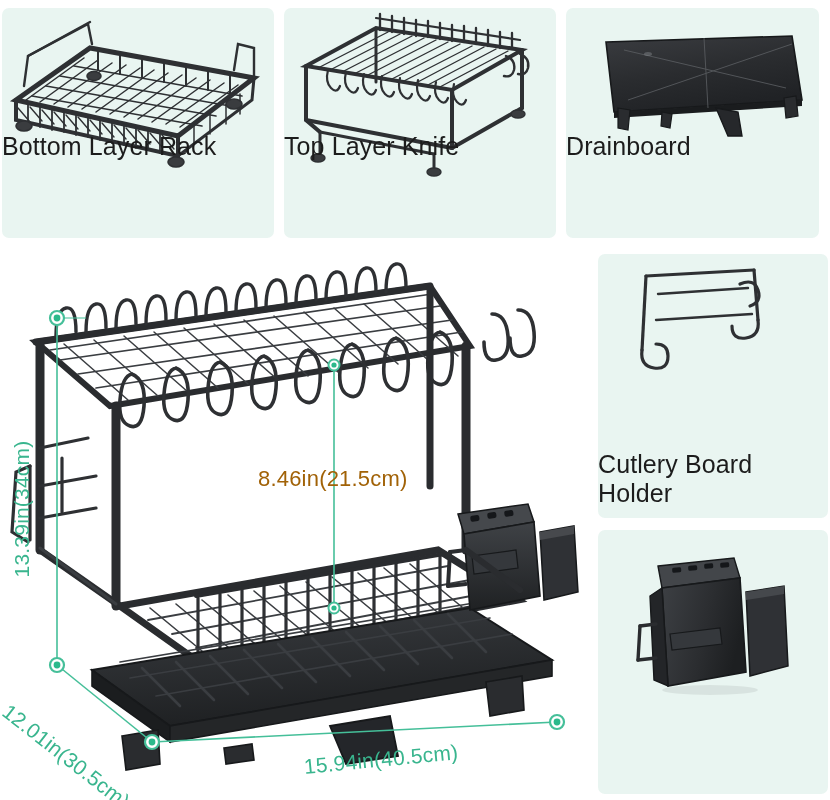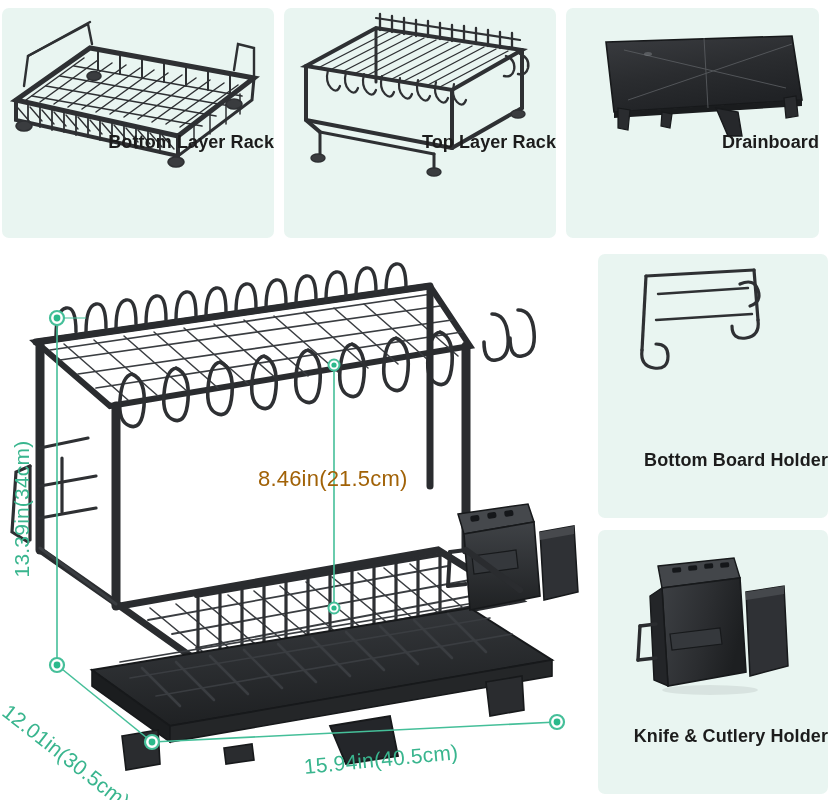--- a/index.html
+++ b/index.html
@@ -26,26 +26,26 @@
   .panel {
     position: absolute;
     background: #e9f5f1;
     border-radius: 7px;
     box-sizing: border-box;
   }
   .panel-label {
     position: absolute;
     left: 0;
     right: 0;
-    text-align: right;
-    font-size: 18px;
+    text-align: left;
+    font-size: 25px;
     line-height: 1.14;
     color: #1c1c1c;
     letter-spacing: 0.1px;
-    font-weight: 700;
+    font-weight: 400;
   }
 
   #panel-bottom-rack { left: 2px;   top: 8px;  width: 272px; height: 230px; }
   #panel-top-rack    { left: 284px; top: 8px;  width: 272px; height: 230px; }
   #panel-drainboard  { left: 566px; top: 8px;  width: 253px; height: 230px; }
 
   #panel-cutting     { left: 598px; top: 254px; width: 230px; height: 264px; }
   #panel-knife       { left: 598px; top: 530px; width: 230px; height: 264px; }
 
   .panel .art {
@@ -265,21 +265,21 @@
         <path d="M150 146 L150 160" stroke-width="3"></path>
         <path d="M92 74 L92 20" stroke-width="2"></path>
 
         <g fill="#3a3c3f" stroke-width="1.4">
           <ellipse cx="34" cy="150" rx="7" ry="4"></ellipse>
           <ellipse cx="150" cy="164" rx="7" ry="4"></ellipse>
           <ellipse cx="234" cy="106" rx="7" ry="4"></ellipse>
         </g>
       </g>
     </svg>
-    <div class="panel-label" style="top: 124px;">Top Layer Rack</div>
+    <div class="panel-label" style="top: 124px;">Top Layer Knife</div>
   </div>
 
   <div class="panel" id="panel-drainboard">
     <svg class="art" viewBox="0 0 262 175" width="262" height="175">
       <defs>
         <linearGradient id="boardGrad" x1="0" y1="0" x2="0.4" y2="1">
           <stop offset="0%" stop-color="#3a3c40"></stop>
           <stop offset="55%" stop-color="#2a2c2f"></stop>
           <stop offset="100%" stop-color="#202225"></stop>
         </linearGradient>
@@ -321,21 +321,21 @@
         <path d="M156 16 L160 66"></path>
 
         <path d="M160 66 q2 16 -12 18 q-14 2 -14 -12"></path>
 
         <path d="M142 30 q14 -6 18 6 q4 12 -8 16"></path>
 
         <path d="M60 40 L150 34" stroke-width="2.4"></path>
         <path d="M58 66 L154 60" stroke-width="2.4"></path>
       </g>
     </svg>
-    <div class="panel-label" style="top: 196px;">Bottom Board Holder</div>
+    <div class="panel-label" style="top: 196px;">Cutlery Board Holder</div>
   </div>
 
   <div class="panel" id="panel-knife">
     <svg class="art" viewBox="0 0 230 190" width="230" height="190">
       <defs>
         <linearGradient id="caddyGrad" x1="0" y1="0" x2="1" y2="0.3">
           <stop offset="0%" stop-color="#3d4044"></stop>
           <stop offset="60%" stop-color="#2b2d30"></stop>
           <stop offset="100%" stop-color="#1d1f21"></stop>
         </linearGradient>
@@ -360,21 +360,20 @@
       <g stroke="#2a2c2f" stroke-width="3.4" fill="none" stroke-linecap="round">
         <path d="M42 96 L58 94"></path>
         <path d="M42 96 L40 130"></path>
         <path d="M40 130 L58 128"></path>
       </g>
 
       <path d="M72 104 L122 98 L124 114 L74 120 Z" fill="#35383c" stroke="#17191b" stroke-width="1.2"></path>
 
       <ellipse cx="112" cy="160" rx="48" ry="5" fill="#000000" opacity="0.07"></ellipse>
     </svg>
-    <div class="panel-label" style="top: 196px;">Knife &amp; Cutlery Holder</div>
   </div>
 
   <div id="hero">
     <svg viewBox="0 0 600 550" width="600" height="550">
       <defs>
         <linearGradient id="barGrad" x1="0" y1="0" x2="0" y2="1">
           <stop offset="0%" stop-color="#3f4246"></stop>
           <stop offset="100%" stop-color="#1f2123"></stop>
         </linearGradient>
         <linearGradient id="trayGrad" x1="0" y1="0" x2="0.3" y2="1">

